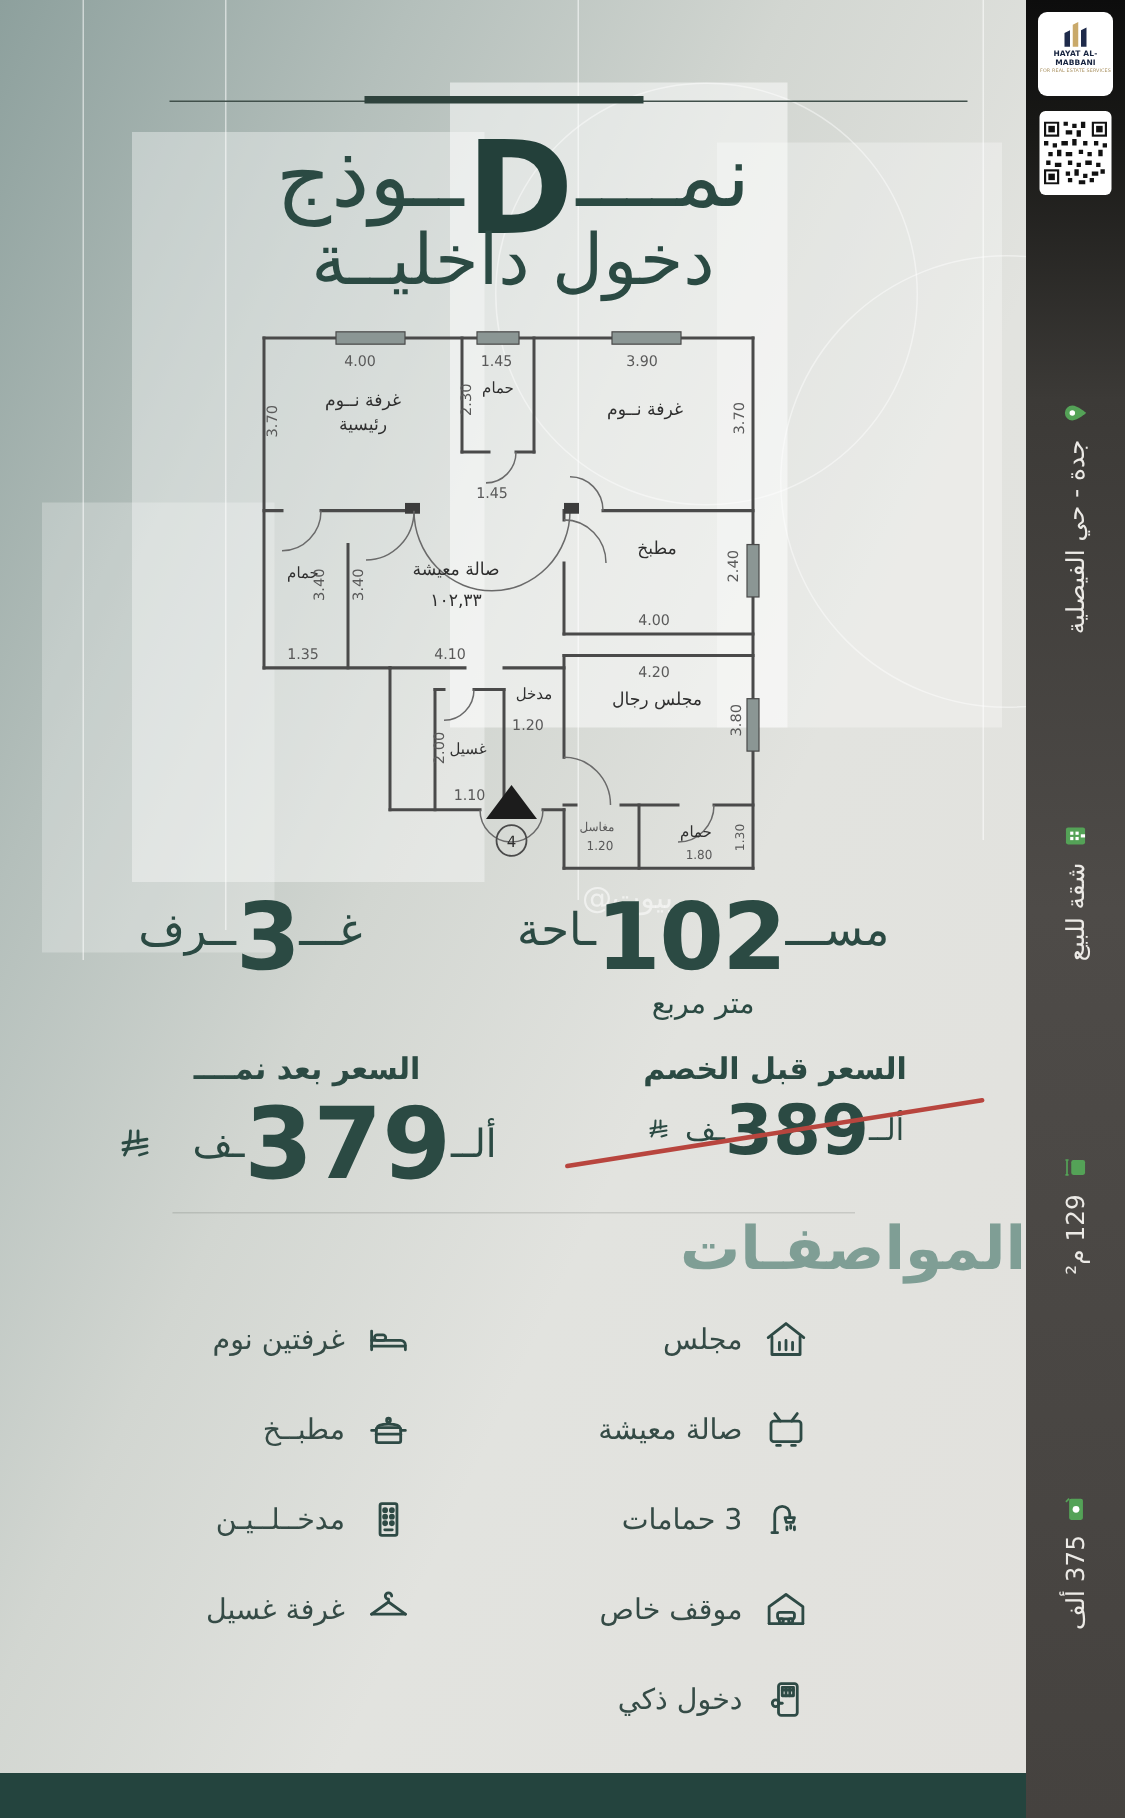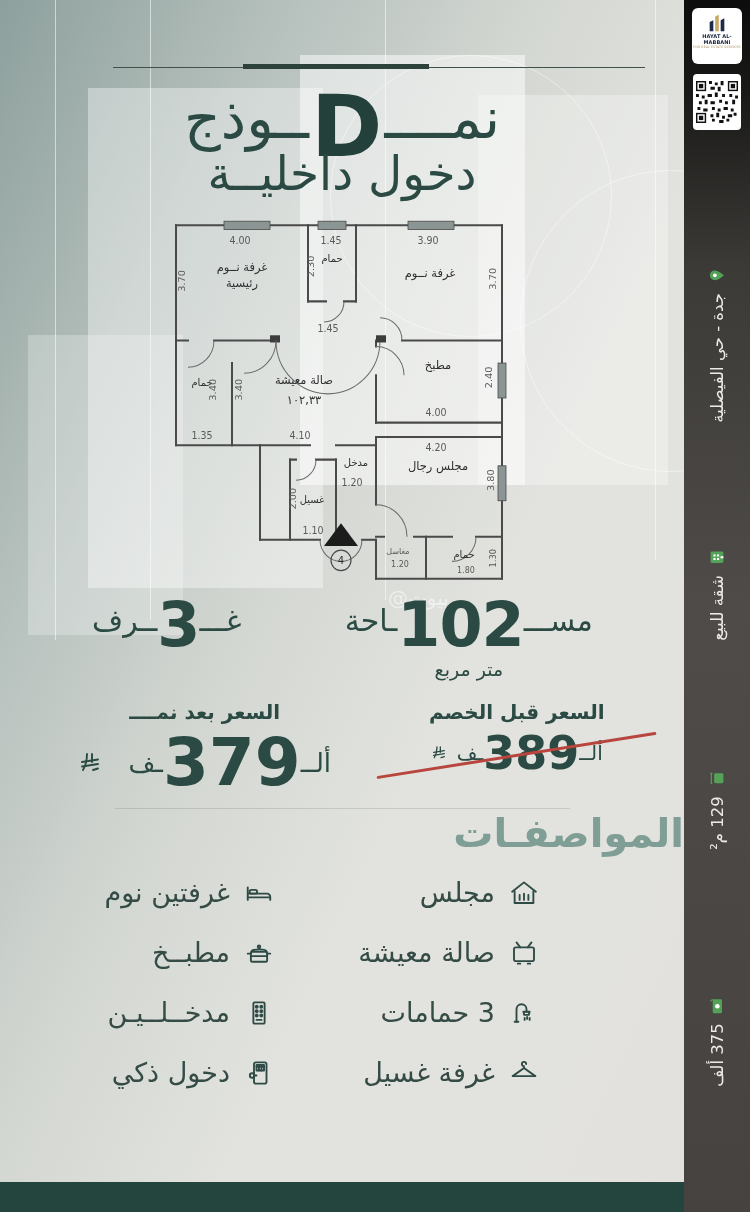--- a/index.html
+++ b/index.html
@@ -62,21 +62,21 @@
   .price-divider{position:absolute;top:808px;left:115px;width:455px;height:1px;background:rgba(60,70,65,.16);}
 
   
   .specs-title{position:absolute;top:810px;left:0;width:684px;text-align:right;
                font-size:40px;font-weight:700;color:#7f9e95;}
   .specs-grid{position:absolute;top:874px;left:70px;width:470px;direction:rtl;
               display:grid;grid-template-columns:1fr 1fr;column-gap:60px;row-gap:23px;}
   .spec-item{display:flex;align-items:center;gap:13px;height:37px;}
   .spec-icon{width:32px;height:32px;flex:0 0 32px;display:flex;align-items:center;justify-content:center;}
   .spec-icon svg{stroke:#2e4a45;fill:none;stroke-width:1.5;stroke-linecap:round;stroke-linejoin:round;}
-  .spec-label{font-size:27px;color:#354b46;white-space:nowrap;}
+  .spec-label{font-size:19px;color:#354b46;white-space:nowrap;}
 
   .bottom-bar{position:absolute;top:1182px;left:0;width:684px;height:30px;background:#24443e;}
 
   
   .sidebar{position:absolute;left:684px;top:0;width:66px;height:1212px;
            background:linear-gradient(180deg,#0d0d0d 0%,#181816 7%,#3c3a37 22%,#4e4b48 50%,#45423f 100%);}
   .logo-card{position:absolute;top:8px;left:8px;width:50px;height:56px;background:#fff;border-radius:6px;
              display:flex;flex-direction:column;align-items:center;justify-content:flex-start;padding-top:3px;box-sizing:border-box;}
   .logo-title{font-size:5px;font-weight:700;color:#16233f;text-align:center;letter-spacing:.1px;}
   .logo-sub{font-size:3.2px;color:#a8905f;text-align:center;letter-spacing:.1px;}
@@ -339,20 +339,32 @@
               <circle cx="13.8" cy="10.5" r=".8" fill="#2e4a45"></circle>
               <circle cx="10.2" cy="14" r=".8" fill="#2e4a45"></circle>
               <circle cx="13.8" cy="14" r=".8" fill="#2e4a45"></circle>
               <path d="M10,17.5 H14"></path>
             </svg>
         </span>
         <span class="spec-label">مدخــلــيـن</span>
       </div>
 
 
+      <div class="spec-item">
+        <span class="spec-icon">
+          <svg width="30" height="30" viewBox="0 0 24 24">
+              <path d="M3,19.5 V10.5 L12,4 L21,10.5 V19.5"></path>
+              <path d="M3,19.5 H21"></path>
+              <rect x="7.5" y="13.5" width="9" height="3.5" rx="1.2"></rect>
+              <circle cx="9.5" cy="18" r="1.1"></circle>
+              <circle cx="14.5" cy="18" r="1.1"></circle>
+            </svg>
+        </span>
+        <span class="spec-label">موقف خاص</span>
+      </div>
 
       <div class="spec-item">
         <span class="spec-icon">
           <svg width="30" height="30" viewBox="0 0 24 24">
               <path d="M12,8 V6.5 a1.7,1.7 0 1 1 1.7,-1.7"></path>
               <path d="M3,14.5 L12,8 L21,14.5"></path>
               <path d="M3,14.5 H21"></path>
             </svg>
         </span>
         <span class="spec-label">غرفة غسيل</span>

